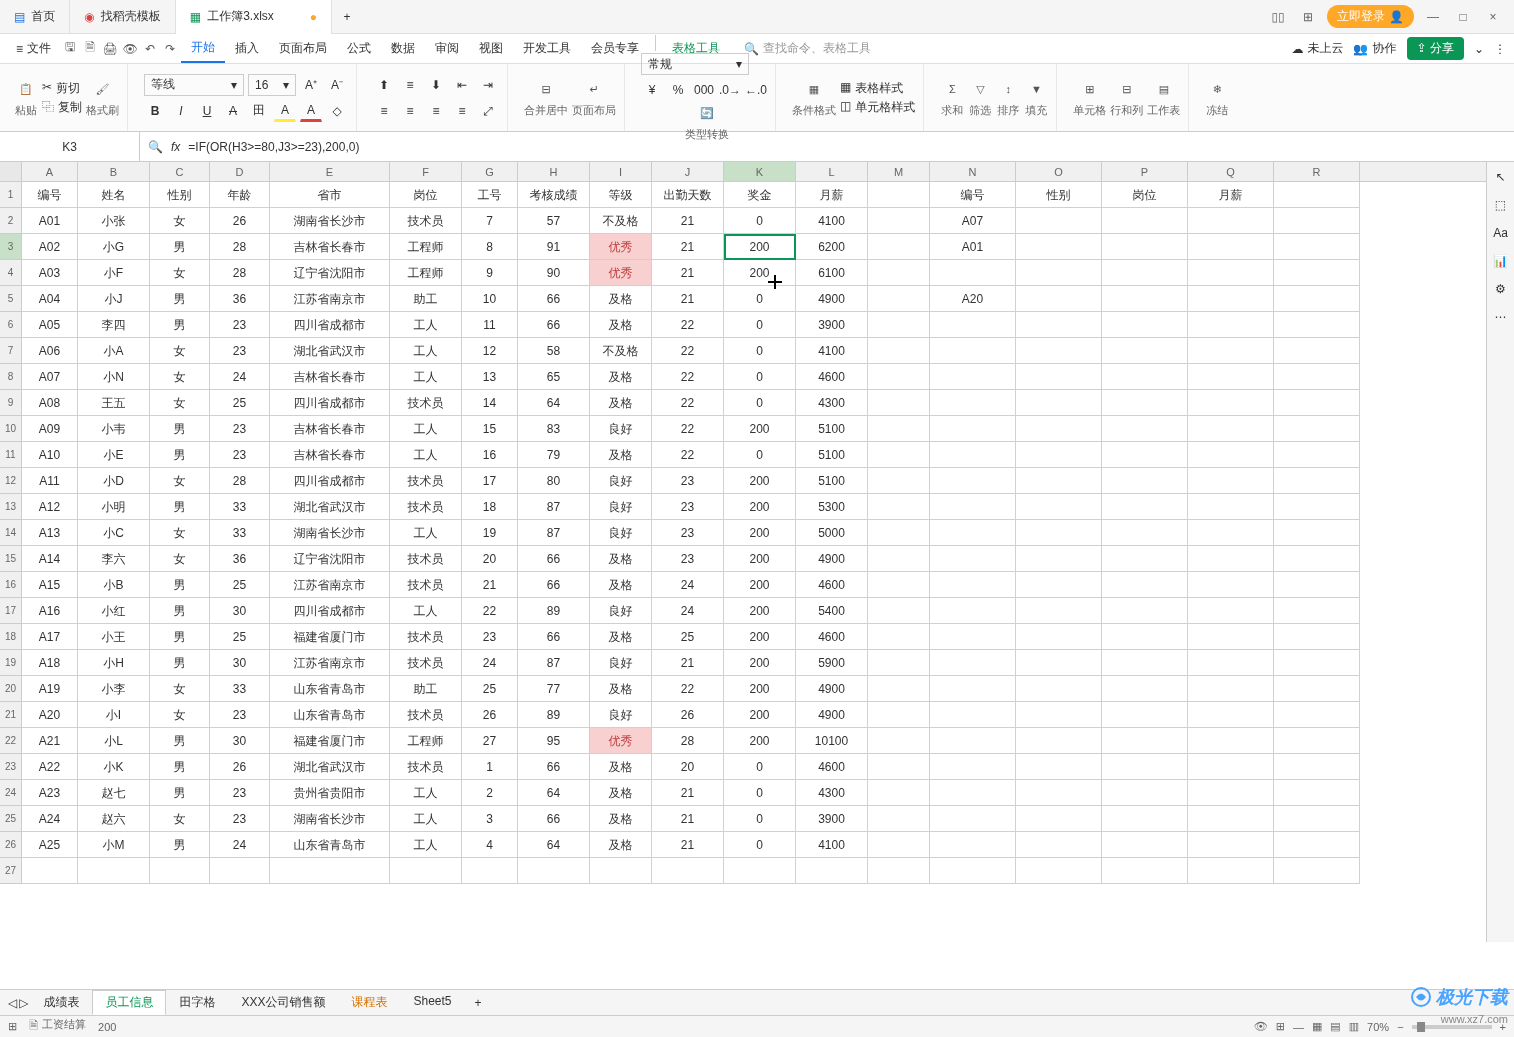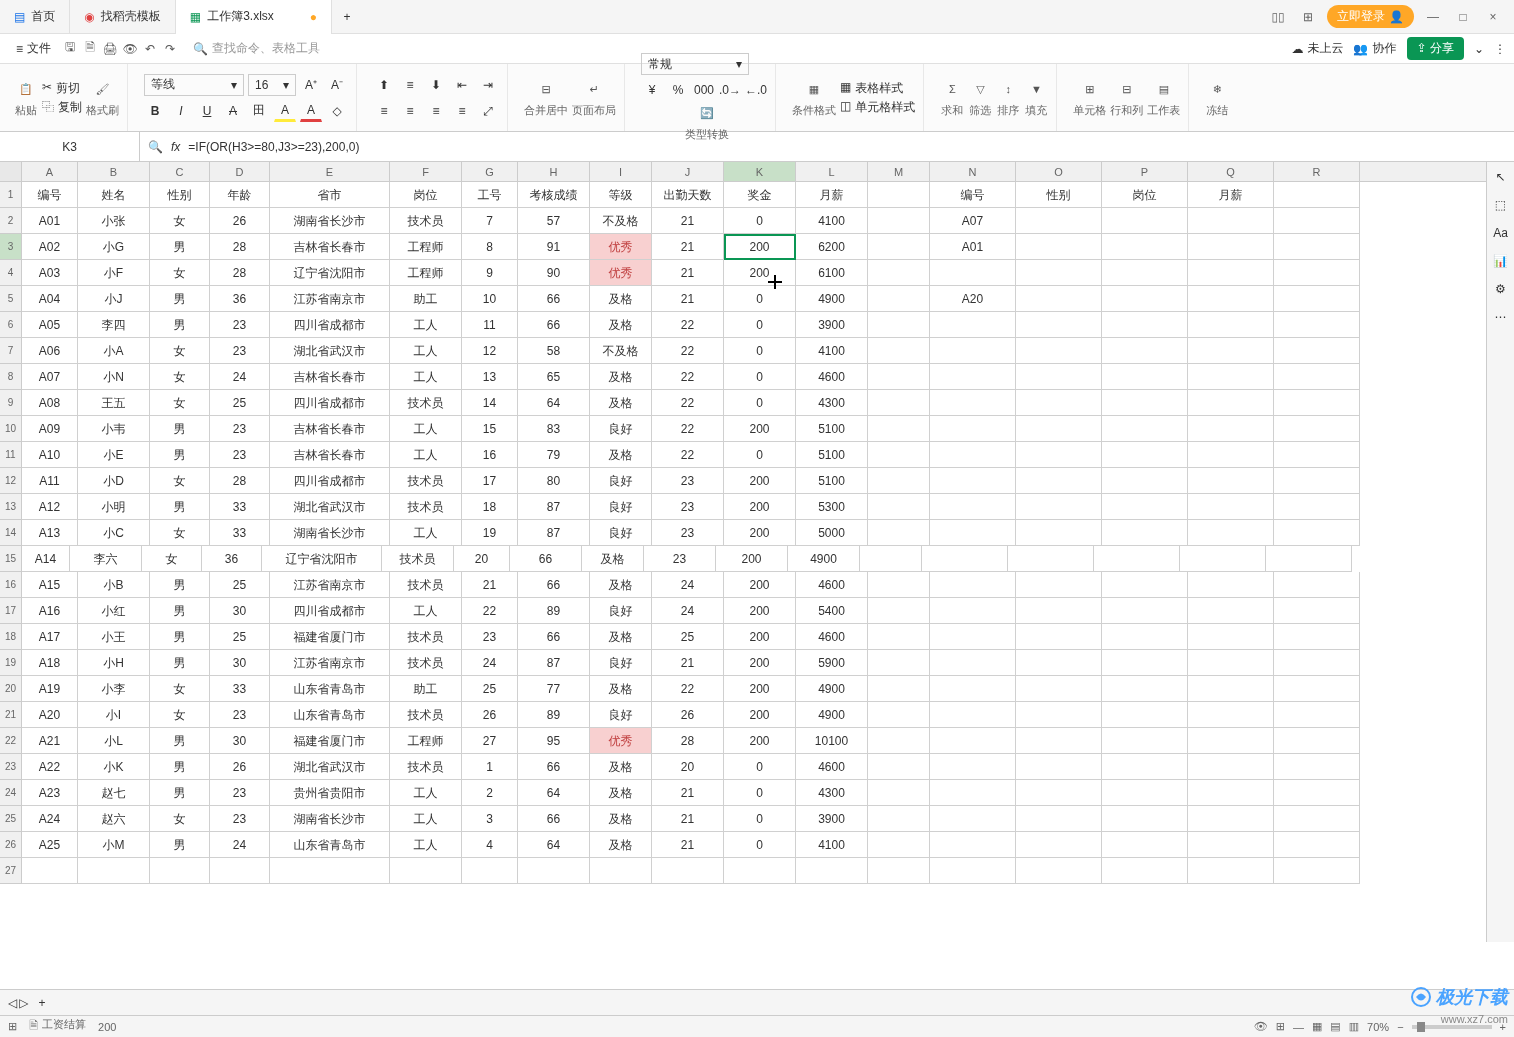--- a/index.html
+++ b/index.html
@@ -100,20 +100,33 @@
   <div class="menu-file">
     <span>≡</span>
     <span>文件</span>
   </div>
   <span class="ico">🖫</span>
   <span class="ico">🗎</span>
   <span class="ico">🖨</span>
   <span class="ico">👁</span>
   <span class="ico">↶</span>
   <span class="ico">↷</span>
+  <div id="menu-items" style="display:flex">
+      <div class="menu-item active">开始</div>
+      <div class="menu-item">插入</div>
+      <div class="menu-item">页面布局</div>
+      <div class="menu-item">公式</div>
+      <div class="menu-item">数据</div>
+      <div class="menu-item">审阅</div>
+      <div class="menu-item">视图</div>
+      <div class="menu-item">开发工具</div>
+      <div class="menu-item">会员专享</div>
+      <span style="width: 1px; height: 16px; background: rgb(204, 204, 204); margin: 0px 6px;"></span>
+      <div class="menu-item green">表格工具</div>
+    </div>
   <div class="search-box">
     <span>🔍</span>
     <span>查找命令、表格工具</span>
   </div>
   <div class="right-menu">
     <span style="display:flex;gap:4px;align-items:center">
       <span>☁</span>
       <span>未上云</span>
     </span>
     <span style="display:flex;gap:4px;align-items:center">
@@ -636,21 +649,21 @@
           <div class="cell" style="width: 72px;">200</div>
           <div class="cell" style="width: 72px;">5000</div>
           <div class="cell" style="width: 62px;"></div>
           <div class="cell" style="width: 86px;"></div>
           <div class="cell" style="width: 86px;"></div>
           <div class="cell" style="width: 86px;"></div>
           <div class="cell" style="width: 86px;"></div>
           <div class="cell" style="width: 86px;"></div>
         </div>
         <div class="row">
-          <div class="cell" style="width: 48px;">A14</div>
+          <div class="cell" style="width: 56px;">A14</div>
           <div class="cell" style="width: 72px;">李六</div>
           <div class="cell" style="width: 60px;">女</div>
           <div class="cell" style="width: 60px;">36</div>
           <div class="cell" style="width: 120px;">辽宁省沈阳市</div>
           <div class="cell" style="width: 72px;">技术员</div>
           <div class="cell" style="width: 56px;">20</div>
           <div class="cell" style="width: 72px;">66</div>
           <div class="cell" style="width: 62px;">及格</div>
           <div class="cell" style="width: 72px;">23</div>
           <div class="cell" style="width: 72px;">200</div>
@@ -912,20 +925,28 @@
   <span>⬚</span>
   <span>Aa</span>
   <span>📊</span>
   <span>⚙</span>
   <span>⋯</span>
 </div>
 
 <div class="sheettabs">
   <span>◁</span>
   <span>▷</span>
+  <div id="stabs" style="display:flex">
+      <div class="stab">成绩表</div>
+      <div class="stab active">员工信息</div>
+      <div class="stab">田字格</div>
+      <div class="stab">XXX公司销售额</div>
+      <div class="stab orange">课程表</div>
+      <div class="stab">Sheet5</div>
+    </div>
   <span style="padding:0 8px">+</span>
 </div>
 
 <div class="statusbar">
   <span>⊞</span>
   <span style="display:flex;gap:4px">
       <span>🗎</span>
       <span>工资结算</span>
     </span>
   <span>200</span>

